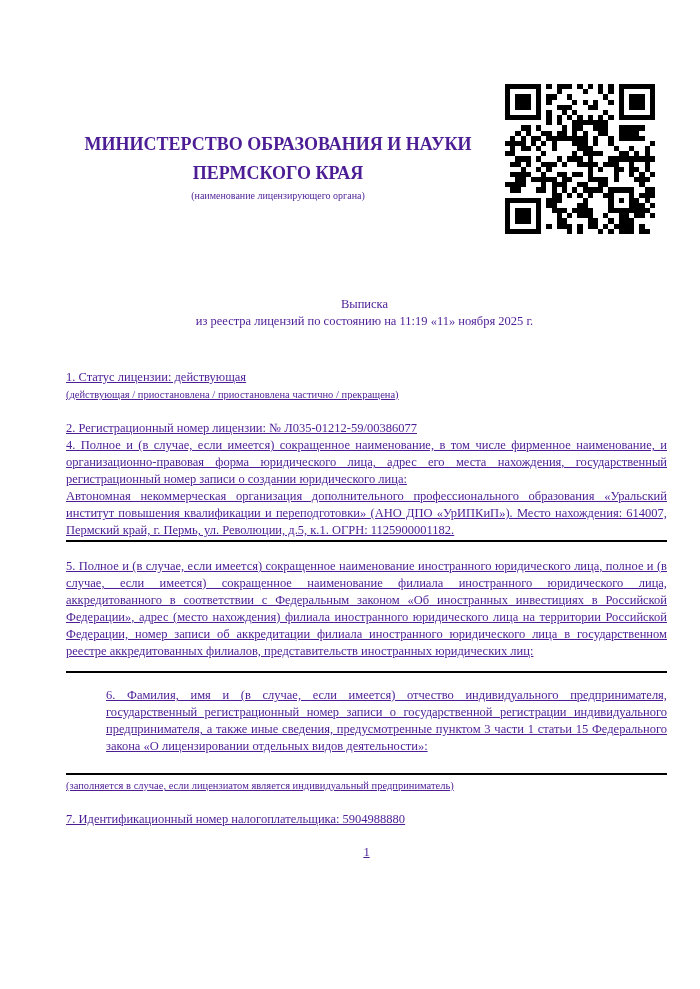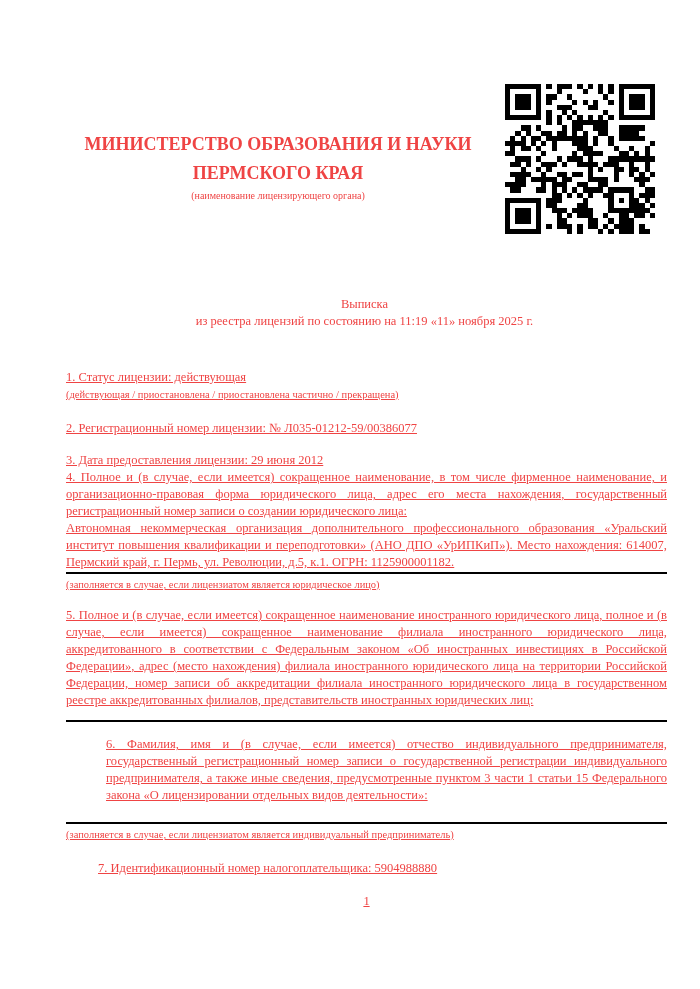--- a/index.html
+++ b/index.html
@@ -5,21 +5,21 @@
   html, body {
     margin: 0;
     padding: 0;
     background: #ffffff;
   }
   .page {
     position: relative;
     width: 700px;
     height: 989px;
     background: #ffffff;
-    color: #ef4444;
+    color: #4c1d95;
     font-family: "Liberation Serif", "DejaVu Serif", serif;
     overflow: hidden;
   }
 
   
   .header-block {
     position: absolute;
     left: 66px;
     top: 130px;
     width: 424px;
@@ -89,21 +89,21 @@
   .mt-p3 { margin-top: 15px; }
   .mt-p4 { }
   .mt-rule1 { margin-top: 1px; }
   .mt-hint2 { margin-top: 4px; }
   .mt-p5 { margin-top: 16px; }
   .mt-rule2 { margin-top: 11px; }
   .mt-hint3 { margin-top: 4px; }
   .mt-p6 { margin-top: 14px; margin-left: 40px; }
   .mt-rule3 { margin-top: 18px; }
   .mt-hint4 { margin-top: 4px; }
-  .mt-p7 { margin-top: 19px; margin-left: 32px; }
+  .mt-p7 { margin-top: 19px; }
 
   .page-number {
     margin-top: 16px;
     text-align: center;
     font-size: 12.5px;
     line-height: 17px;
   }
 </style>
 </head>
 <body>
@@ -546,26 +546,24 @@
     <div>из реестра лицензий по состоянию на 11:19 «11» ноября 2025 г.</div>
   </div>
 
   <div class="content">
 
     <p class="para">1. Статус лицензии: действующая</p>
     <div class="hint">(действующая / приостановлена / приостановлена частично / прекращена)</div>
 
     <p class="para mt-p2">2. Регистрационный номер лицензии: № Л035-01212-59/00386077</p>
 
-    <p class="para mt-p3">3. Дата предоставления лицензии: 29 июня 2012</p>
 
     <p class="para-justify mt-p4">4. Полное и (в случае, если имеется) сокращенное наименование, в том числе фирменное наименование, и организационно-правовая форма юридического лица, адрес его места нахождения, государственный регистрационный номер записи о создании юридического лица:</p>
     <p class="para-justify">Автономная некоммерческая организация дополнительного профессионального образования «Уральский институт повышения квалификации и переподготовки» (АНО ДПО «УрИПКиП»). Место нахождения: 614007, Пермский край, г. Пермь, ул. Революции, д.5, к.1. ОГРН: 1125900001182.</p>
     <div class="rule mt-rule1"></div>
-    <div class="hint mt-hint2">(заполняется в случае, если лицензиатом является юридическое лицо)</div>
 
     <p class="para-justify mt-p5">5. Полное и (в случае, если имеется) сокращенное наименование иностранного юридического лица, полное и (в случае, если имеется) сокращенное наименование филиала иностранного юридического лица, аккредитованного в соответствии с Федеральным законом «Об иностранных инвестициях в Российской Федерации», адрес (место нахождения) филиала иностранного юридического лица на территории Российской Федерации, номер записи об аккредитации филиала иностранного юридического лица в государственном реестре аккредитованных филиалов, представительств иностранных юридических лиц:</p>
     <div class="rule mt-rule2"></div>
 
     <p class="para-justify mt-p6">6. Фамилия, имя и (в случае, если имеется) отчество индивидуального предпринимателя, государственный регистрационный номер записи о государственной регистрации индивидуального предпринимателя, а также иные сведения, предусмотренные пунктом 3 части 1 статьи 15 Федерального закона «О лицензировании отдельных видов деятельности»:</p>
     <div class="rule mt-rule3"></div>
     <div class="hint mt-hint4">(заполняется в случае, если лицензиатом является индивидуальный предприниматель)</div>
 
     <p class="para mt-p7">7. Идентификационный номер налогоплательщика: 5904988880</p>
 

